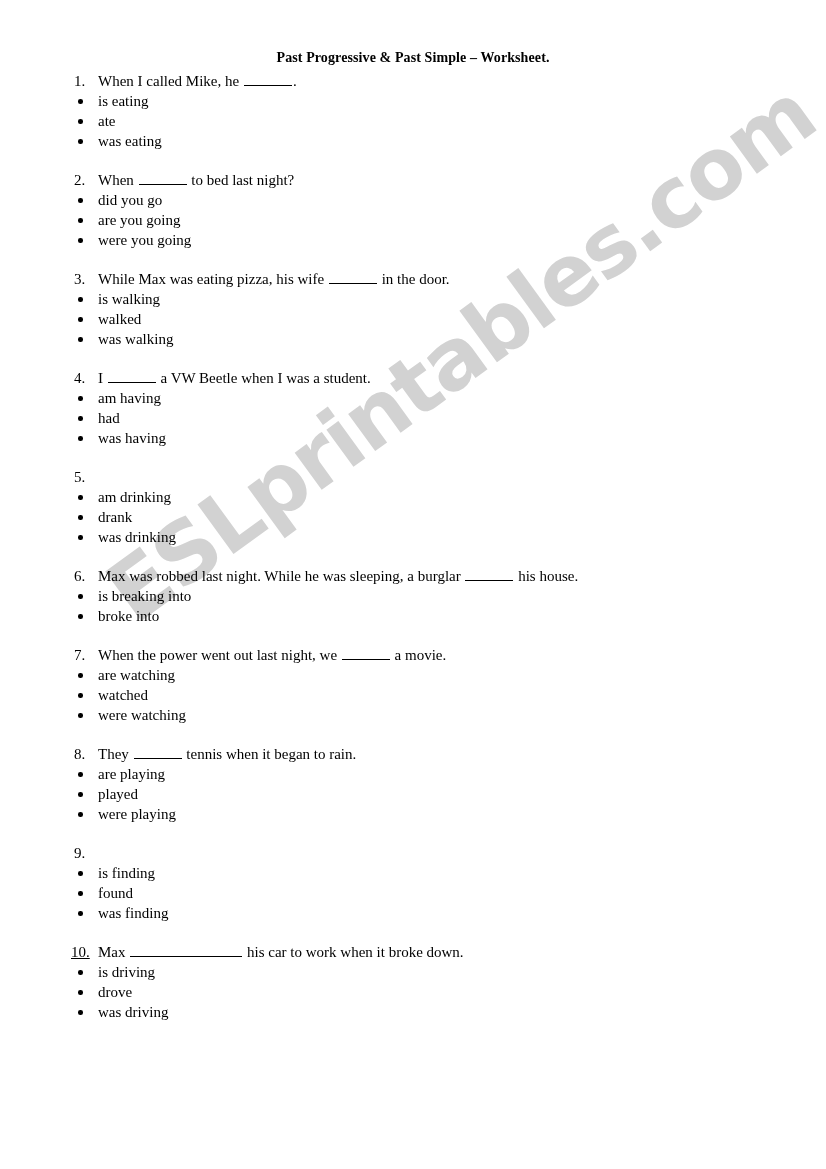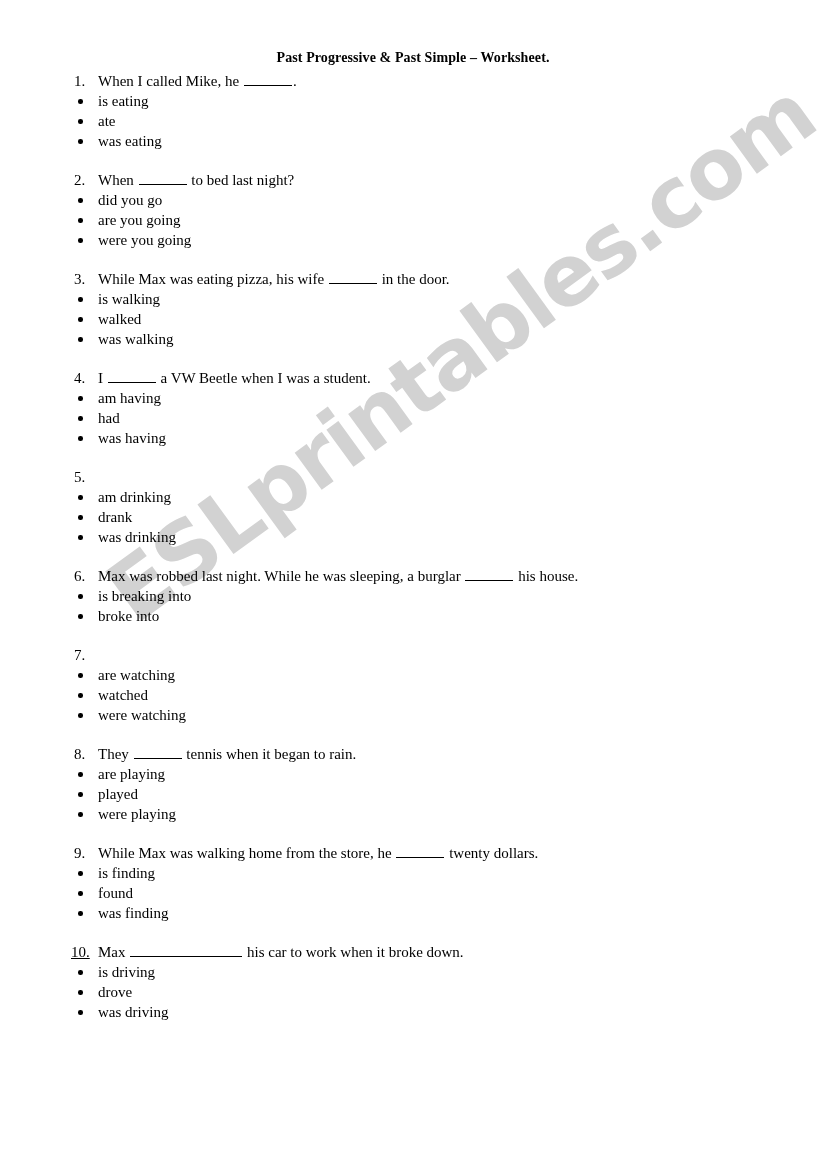--- a/index.html
+++ b/index.html
@@ -245,20 +245,21 @@
           <span class="option-label">is breaking into</span>
         </div>
         <div class="option-line">
           <span class="option-bullet"></span>
           <span class="option-label">broke into</span>
         </div>
       </div>
       <div class="question-block">
         <div class="question-line">
           <span class="question-number qnum-1digit">7.</span>
+          <span class="question-text"><span>When the power went out last night, we </span><span class="blank blank-std"></span><span> a movie.</span></span>
         </div>
         <div class="option-line">
           <span class="option-bullet"></span>
           <span class="option-label">are watching</span>
         </div>
         <div class="option-line">
           <span class="option-bullet"></span>
           <span class="option-label">watched</span>
         </div>
         <div class="option-line">
@@ -280,21 +281,20 @@
           <span class="option-label">played</span>
         </div>
         <div class="option-line">
           <span class="option-bullet"></span>
           <span class="option-label">were playing</span>
         </div>
       </div>
       <div class="question-block">
         <div class="question-line">
           <span class="question-number qnum-1digit">9.</span>
-          <span class="question-text"><span>While Max was walking home from the store, he </span><span class="blank blank-std"></span><span> twenty dollars.</span></span>
         </div>
         <div class="option-line">
           <span class="option-bullet"></span>
           <span class="option-label">is finding</span>
         </div>
         <div class="option-line">
           <span class="option-bullet"></span>
           <span class="option-label">found</span>
         </div>
         <div class="option-line">

